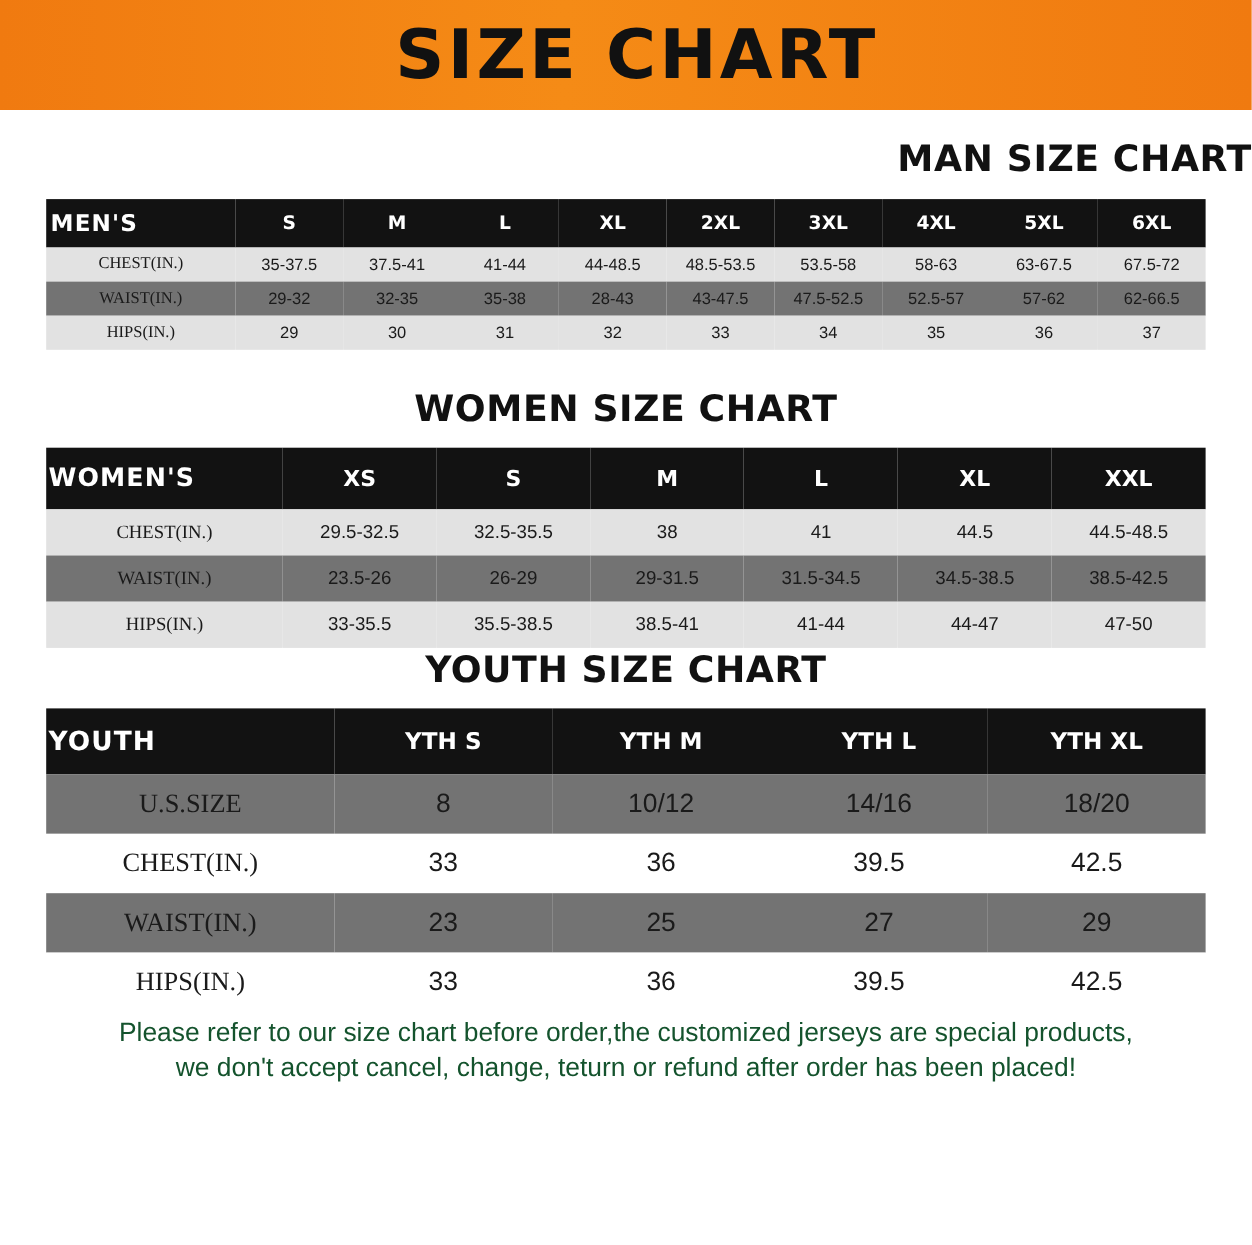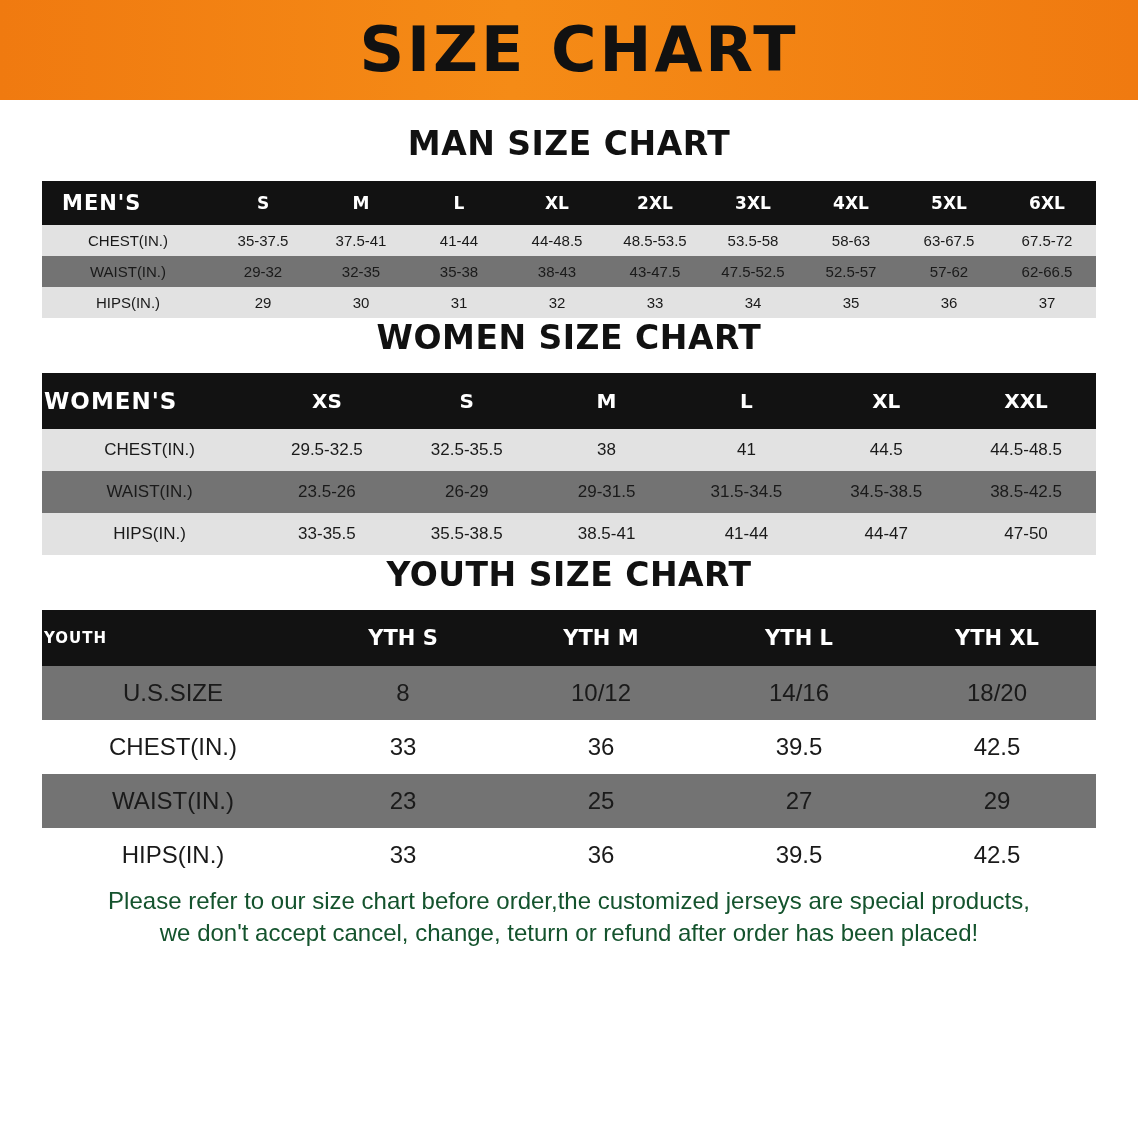--- a/index.html
+++ b/index.html
@@ -42,22 +42,22 @@
 
   
   .section-title {
     text-align: center;
     font-family: "DejaVu Sans", sans-serif;
     font-weight: bold;
     font-size: 33px;
     letter-spacing: 0.5px;
     color: #111111;
   }
-  .man-title   { margin-top: 24px; }
-  .women-title { }
+  .man-title   { margin-top: 24px; text-align: right; }
+  .women-title { margin-top: 34px; }
   .youth-title { }
 
   
   .table-wrap {
     margin: 0 42px;
   }
   table {
     width: 1054px;
     border-collapse: collapse;
     table-layout: fixed;
@@ -65,32 +65,33 @@
   thead th {
     background: #121212;
     color: #ffffff;
     font-family: "DejaVu Sans", sans-serif;
     font-weight: bold;
     text-align: center;
     padding: 10px 2px;
   }
   thead th.label-col {
     text-align: left;
-    padding-left: 20px;
+    padding-left: 4px;
     letter-spacing: 1px;
   }
   tbody td {
     text-align: center;
     font-size: 15px;
     color: #1a1a1a;
     padding: 7px 2px;
     font-family: "Liberation Sans", sans-serif;
   }
   tbody td.label-col {
     text-align: center;
+    font-family: Liberation Serif, serif;
   }
   tbody tr.shade-a td { background: #e2e2e2; }
   tbody tr.shade-b td { background: #737373; }
   tbody tr.shade-c td { background: #ffffff; }
 
   
   #men-table { margin-top: 18px; }
   #men-table thead th { font-size: 17px; }
   #men-table thead th.label-col { font-size: 21px; }
   #men-table tbody td { font-size: 15px; }
@@ -99,21 +100,21 @@
   
   #women-table { margin-top: 16px; }
   #women-table thead th { font-size: 20px; padding: 15px 2px; }
   #women-table thead th.label-col { font-size: 23px; }
   #women-table tbody td { font-size: 17px; padding: 11px 2px; }
   #women-table col.c0 { width: 215px; }
 
   
   #youth-table { margin-top: 16px; }
   #youth-table thead th { font-size: 21px; padding: 16px 2px; }
-  #youth-table thead th.label-col { font-size: 15px; }
+  #youth-table thead th.label-col { font-size: 24px; }
   #youth-table tbody td { font-size: 24px; padding: 13px 2px; }
   #youth-table col.c0 { width: 262px; }
 
   
   .note {
     margin: 3px 40px 0 40px;
     color: #14532d;
     font-family: "Liberation Sans", sans-serif;
     font-size: 24px;
     line-height: 1.35;
@@ -170,21 +171,21 @@
           <td>53.5-58</td>
           <td>58-63</td>
           <td>63-67.5</td>
           <td>67.5-72</td>
         </tr>
         <tr class="shade-b">
           <td class="label-col">WAIST(IN.)</td>
           <td>29-32</td>
           <td>32-35</td>
           <td>35-38</td>
-          <td>38-43</td>
+          <td>28-43</td>
           <td>43-47.5</td>
           <td>47.5-52.5</td>
           <td>52.5-57</td>
           <td>57-62</td>
           <td>62-66.5</td>
         </tr>
         <tr class="shade-a">
           <td class="label-col">HIPS(IN.)</td>
           <td>29</td>
           <td>30</td>

